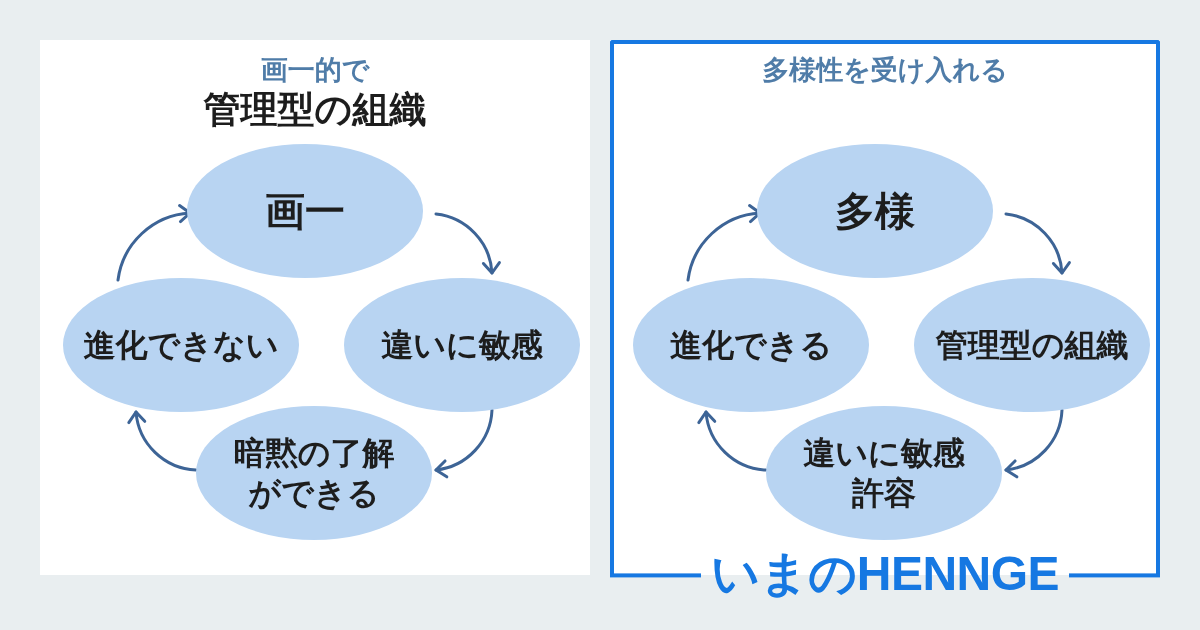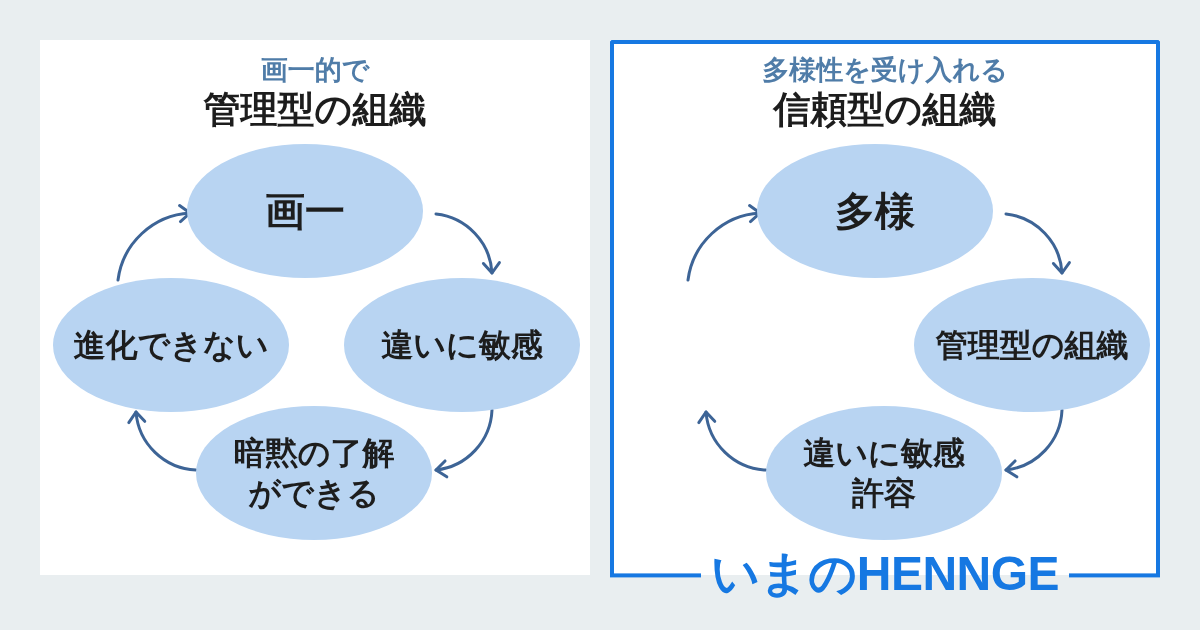--- a/index.html
+++ b/index.html
@@ -66,21 +66,21 @@
     display: flex; flex-direction: column;
     align-items: center; justify-content: center;
     text-align: center;
     font-weight: bold; font-size: 32px; line-height: 1.25;
     color: var(--text_dark);
     z-index: 2;
   }
   .node-top    { left: 147px; top: 104px; font-size: 40px; }
   .node-right  { left: 304px; top: 238px; }
   .node-bottom { left: 156px; top: 366px; }
-  .node-left   { left:  13px; top: 238px; }
+  .node-left   { left:  23px; top: 238px; }
   .node span { display: block; }
 
   .footer {
     position: absolute; left: 0; right: 0; bottom: 0;
     transform: translateY(50%);
     display: flex; align-items: center;
     z-index: 6;
   }
   .footer .line { flex: 1; height: 4px; background: var(--accent_blue); }
   .footer .label {
@@ -123,21 +123,20 @@
       <span>違いに敏感</span>
     </div>
     <div class="node node-left">
       <span>進化できない</span>
     </div>
   </div>
 
   <div class="panel right">
     <div class="title-block">
       <div class="subtitle">多様性を受け入れる</div>
-      <div class="title">信頼型の組織</div>
     </div>
 
     <svg class="arrows" width="550" height="535" viewBox="0 0 550 535">
       <defs>
         <marker id="ah-r" viewBox="-12 -12 24 24" markerWidth="24" markerHeight="24" refX="0" refY="0" orient="auto" markerUnits="userSpaceOnUse">
           <path d="M -10 -8 L 0 0 L -10 8"></path>
         </marker>
       </defs>
       <path d="M 78 240 A 77 77 0 0 1 150 173" marker-end="url(#ah-r)"></path>
       <path d="M 396 174 A 63 63 0 0 1 452 233" marker-end="url(#ah-r)"></path>
@@ -148,20 +147,23 @@
     <div class="node node-top">
       <span>多様</span>
     </div>
     <div class="node node-right">
       <span>管理型の組織</span>
     </div>
     <div class="node node-bottom">
       <span>違いに敏感</span>
       <span>許容</span>
     </div>
+    <div class="node node-left">
+      <span>進化できる</span>
+    </div>
 
     <div class="border-overlay"></div>
 
     <div class="footer">
       <div class="line"></div>
       <div class="label">いまのHENNGE</div>
       <div class="line"></div>
     </div>
   </div>
 

